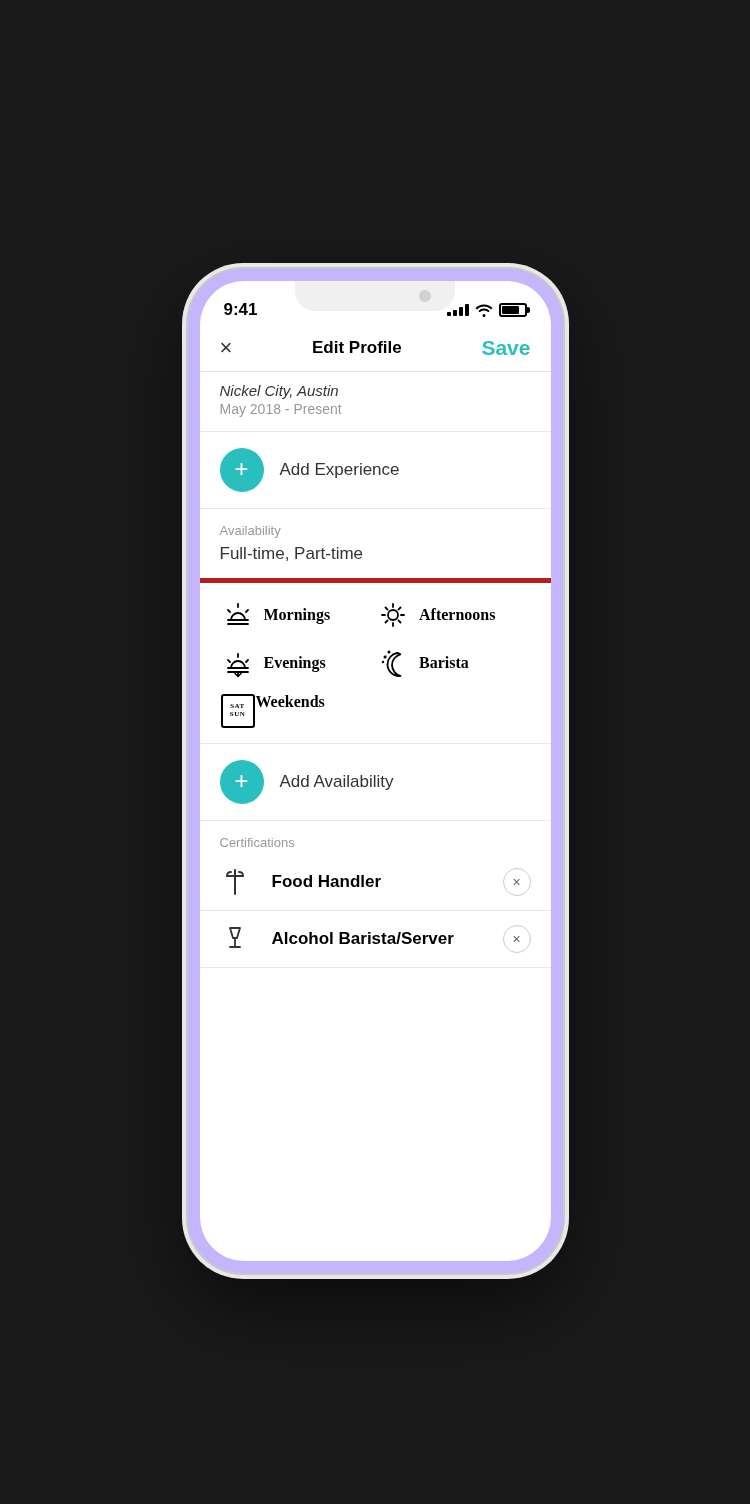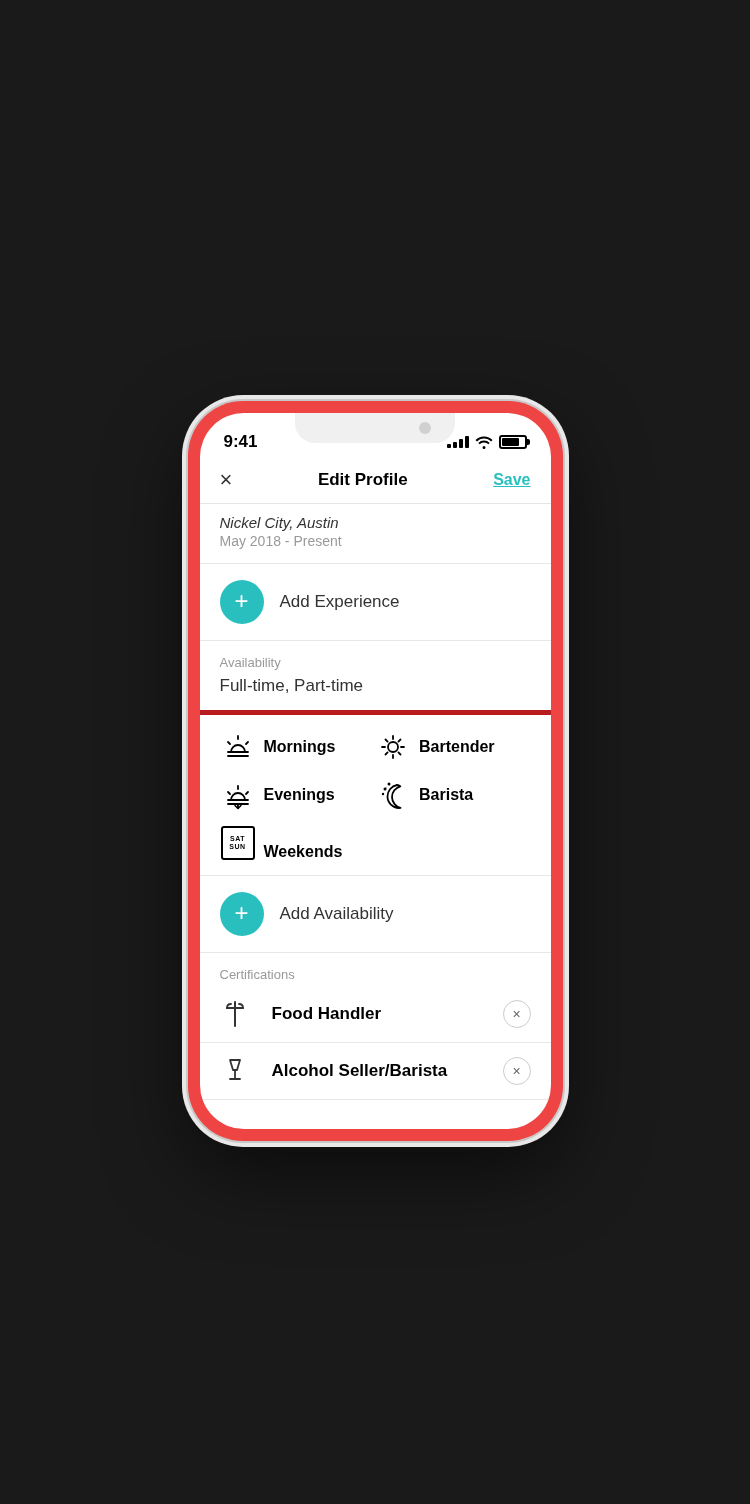--- a/index.html
+++ b/index.html
@@ -6,22 +6,22 @@
     body {
       background: #1a1a1a;
       display: flex;
       justify-content: center;
       align-items: center;
       min-height: 100vh;
       font-family: -apple-system, BlinkMacSystemFont, 'Helvetica Neue', Arial, sans-serif;
     }
     .phone-shell {
       width: 375px;
-      height: 740px;
-      background: #ef4444;
+      height: 1004px;
+      background: #c4b5fd;
       border-radius: 55px;
       padding: 12px;
       box-shadow:
         0 0 0 2px #c8c8c8,
         0 0 0 6px #e8e8e8,
         0 30px 80px rgba(0,0,0,0.6);
       position: relative;
       margin-top: 37px;
     }
     .phone-inner {
@@ -125,25 +125,24 @@
       color: #333;
       cursor: pointer;
       font-weight: 300;
     }
     .nav-title {
       font-size: 17px;
       font-weight: 700;
       color: #000;
     }
     .nav-save {
-      font-size: 16px;
+      font-size: 21px;
       font-weight: 600;
       color: #2abfbf;
       cursor: pointer;
-      text-decoration: underline;
     }
     
     .content {
       overflow-y: auto;
       height: calc(100% - 44px - 50px);
       padding: 0;
     }
     .content::-webkit-scrollbar { display: none; }
     
     .experience-entry {
@@ -221,34 +220,34 @@
     }
     
     .avail-grid {
       padding: 14px 20px;
       border-bottom: 1px solid #e8e8e8;
     }
     .avail-row {
       display: flex;
       align-items: center;
       margin-bottom: 12px;
+      font-family: Liberation Serif, serif;
     }
     .avail-row:last-child {
       margin-bottom: 0;
     }
     .avail-item {
       display: flex;
       align-items: center;
       gap: 8px;
       width: 50%;
     }
     .avail-item-full {
       display: flex;
-      align-items: flex-end;
-      gap: 8px;
+      align-items: flex-start;
       width: 100%;
     }
     .avail-icon {
       width: 36px;
       height: 36px;
       display: flex;
       align-items: center;
       justify-content: center;
       flex-shrink: 0;
     }
@@ -392,21 +391,21 @@
                 <line x1="17" y1="6" x2="17" y2="9" stroke="#000" stroke-width="1.8" stroke-linecap="round"></line>
                 <line x1="17" y1="25" x2="17" y2="28" stroke="#000" stroke-width="1.8" stroke-linecap="round"></line>
                 <line x1="6" y1="17" x2="9" y2="17" stroke="#000" stroke-width="1.8" stroke-linecap="round"></line>
                 <line x1="25" y1="17" x2="28" y2="17" stroke="#000" stroke-width="1.8" stroke-linecap="round"></line>
                 <line x1="9.5" y1="9.5" x2="11.6" y2="11.6" stroke="#000" stroke-width="1.8" stroke-linecap="round"></line>
                 <line x1="22.4" y1="22.4" x2="24.5" y2="24.5" stroke="#000" stroke-width="1.8" stroke-linecap="round"></line>
                 <line x1="24.5" y1="9.5" x2="22.4" y2="11.6" stroke="#000" stroke-width="1.8" stroke-linecap="round"></line>
                 <line x1="11.6" y1="22.4" x2="9.5" y2="24.5" stroke="#000" stroke-width="1.8" stroke-linecap="round"></line>
               </svg>
             </div>
-            <span class="avail-text">Bartender</span>
+            <span class="avail-text">Afternoons</span>
           </div>
         </div>
 
         <div class="avail-row">
           <div class="avail-item">
             <div class="avail-icon">
 
               <svg width="34" height="34" viewBox="0 0 34 34" fill="none">
                 <line x1="17" y1="8" x2="17" y2="11" stroke="#000" stroke-width="1.8" stroke-linecap="round"></line>
                 <line x1="9" y1="16" x2="7" y2="14" stroke="#000" stroke-width="1.8" stroke-linecap="round"></line>
@@ -478,20 +477,20 @@
 
       <div class="cert-row">
         <div class="cert-left">
           <div class="cert-icon">
             <svg width="26" height="28" viewBox="0 0 26 28" fill="none">
               <path d="M8 3h10l-3 10H11L8 3z" stroke="#333" stroke-width="1.8" stroke-linecap="round" stroke-linejoin="round"></path>
               <line x1="13" y1="13" x2="13" y2="22" stroke="#333" stroke-width="1.8" stroke-linecap="round"></line>
               <line x1="8" y1="22" x2="18" y2="22" stroke="#333" stroke-width="1.8" stroke-linecap="round"></line>
             </svg>
           </div>
-          <span class="cert-label">Alcohol Seller/Barista</span>
+          <span class="cert-label">Alcohol Barista/Server</span>
         </div>
         <div class="cert-remove">×</div>
       </div>
 
     </div>
   </div>
 </div>
 
 </body></html>

